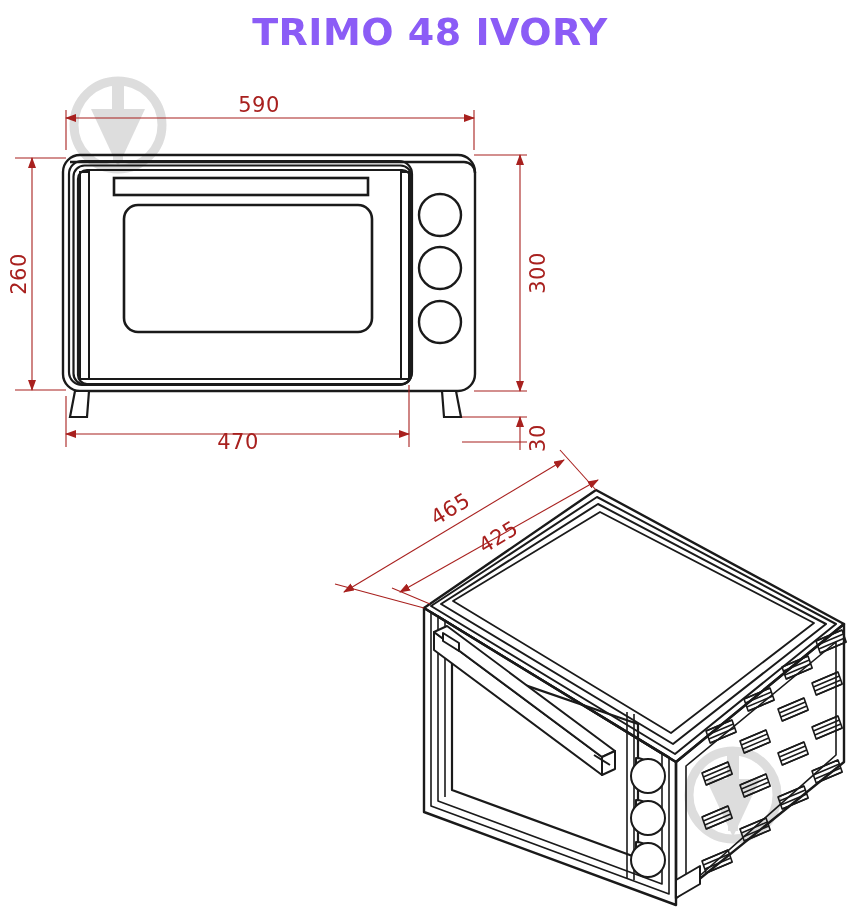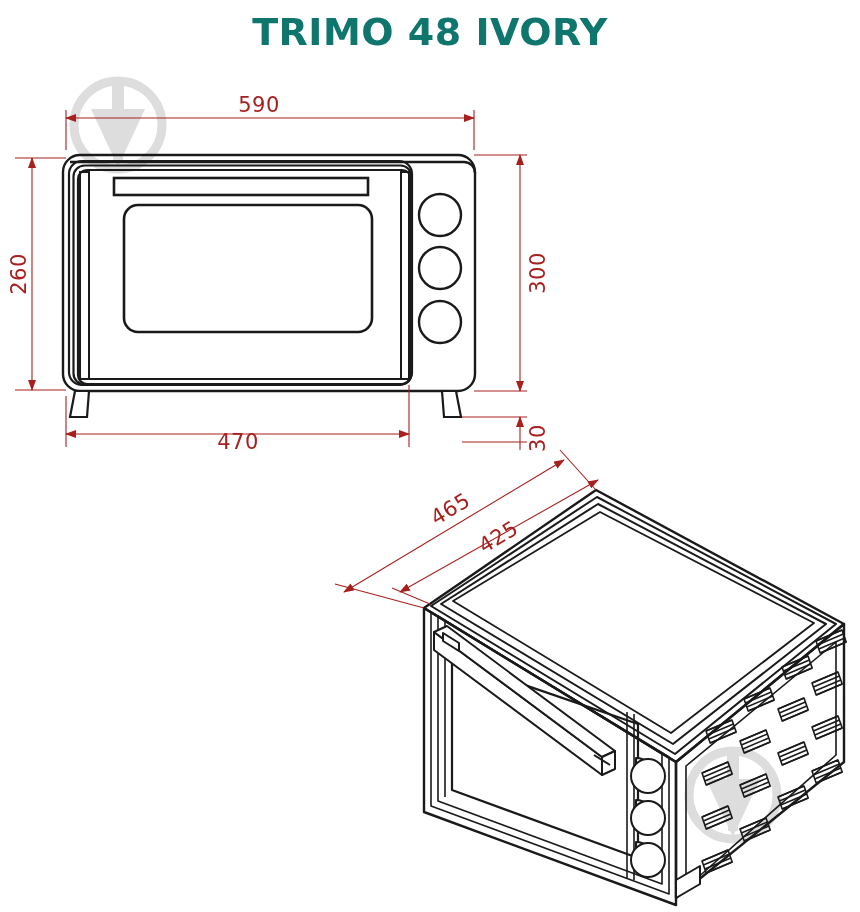--- a/index.html
+++ b/index.html
@@ -24,21 +24,21 @@
   #drawing-title {
     position: absolute;
     top: 10px;
     left: 0;
     width: 860px;
     text-align: center;
     font-family: "DejaVu Sans", sans-serif;
     font-weight: bold;
     font-size: 38px;
     letter-spacing: 0.5px;
-    color: #0f766e;
+    color: #8b5cf6;
     white-space: nowrap;
   }
   svg.canvas {
     position: absolute;
     top: 0;
     left: 0;
     width: 860px;
     height: 912px;
   }
   .dimtext {

